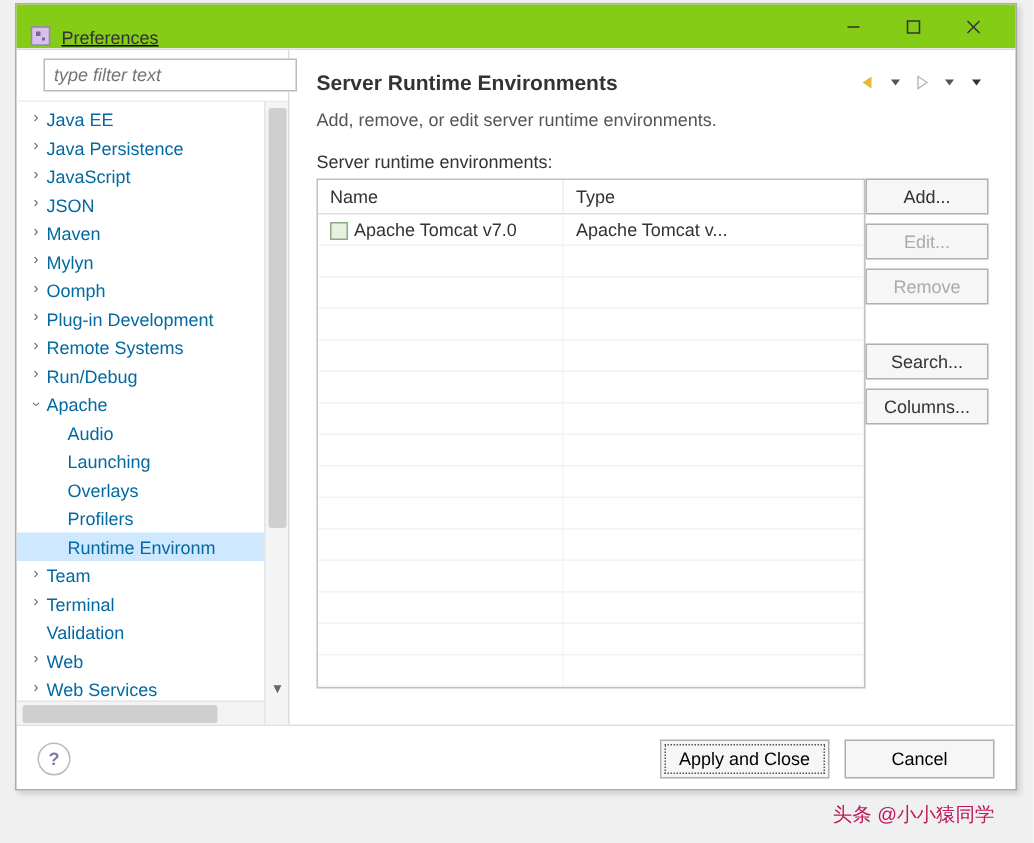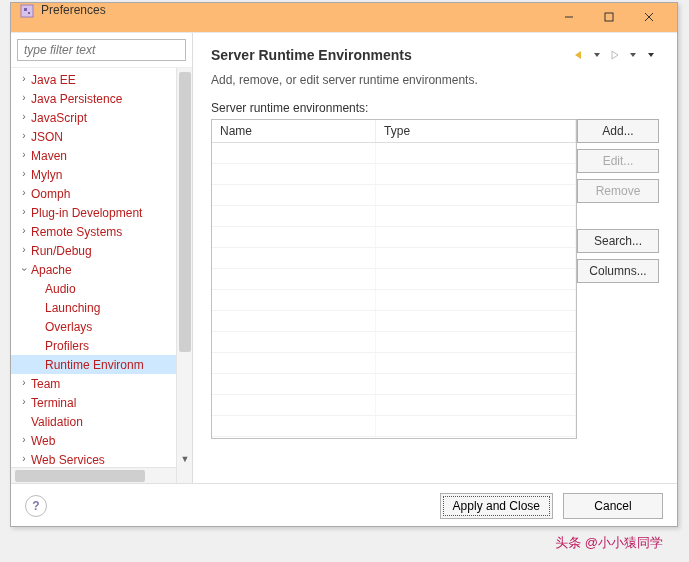--- a/index.html
+++ b/index.html
@@ -1,33 +1,33 @@
 <!DOCTYPE html>
 <html><head>
 <meta charset="utf-8">
 <style>
 * { box-sizing: border-box; margin: 0; padding: 0; font-family: "Segoe UI", Tahoma, sans-serif; font-size: 12px; }
 body { background: #f0f0f0; width: 689px; height: 562px; overflow: hidden; }
 .window { position: absolute; left: 10px; top: 2px; width: 668px; height: 525px; background: #fff; border: 1px solid #aaa; box-shadow: 2px 2px 4px rgba(0,0,0,0.15); }
-.titlebar { height: 30px; display: flex; align-items: flex-start; padding: 0 8px; background: #fdba74; border-bottom: 1px solid #e8e8e8; }
+.titlebar { height: 30px; display: flex; align-items: flex-end; padding: 0 8px; background: #84cc16; border-bottom: 1px solid #e8e8e8; text-decoration: underline; }
 .titlebar-icon { width: 16px; height: 16px; margin-right: 6px; display: inline-flex; align-items: center; justify-content: center; }
 .titlebar-title { flex: 1; color: #333; font-size: 12px; }
 .win-buttons { display: flex; }
 .win-btn { width: 40px; height: 28px; display: flex; align-items: center; justify-content: center; cursor: pointer; }
 .content { display: flex; height: 450px; }
 .sidebar { width: 182px; border-right: 1px solid #ddd; display: flex; flex-direction: column; }
 .filter-wrap { padding: 6px; border-bottom: 1px solid #eee; }
-.filter-input { width: 100%; height: 22px; padding: 2px 6px; border: 1px solid #bbb; color: #888; font-style: italic; }
+.filter-input { width: 100%; height: 22px; padding: 2px 6px; border: 1px solid #bbb; color: #888; font-style: italic; margin-left: 12px; }
 .tree-wrap { flex: 1; overflow: hidden; position: relative; }
 .tree { padding: 2px 0; }
 .tree-item { display: flex; align-items: center; height: 19px; padding-left: 6px; cursor: pointer; white-space: nowrap; overflow: hidden; }
 .tree-item.selected { background: #cde8ff; }
 .chev { width: 14px; display: inline-flex; justify-content: center; color: #666; font-size: 10px; transform: translateY(-1px); }
 .chev.open { transform: rotate(90deg); }
-.tree-label { color: #b91c1c; }
+.tree-label { color: #0369a1; }
 .child .tree-label { padding-left: 14px; }
 .child { padding-left: 20px; }
 .sidebar-scroll-v { position: absolute; right: 0; top: 0; width: 16px; height: 100%; background: #f4f4f4; border-left: 1px solid #e4e4e4; }
 .sidebar-scroll-v .thumb { position: absolute; left: 2px; top: 4px; width: 12px; height: 280px; background: #cfcfcf; border-radius: 2px; }
 .sidebar-scroll-v .arr { position: absolute; left: 0; width: 16px; height: 16px; display: flex; align-items: center; justify-content: center; color: #666; font-size: 9px; }
 .sidebar-scroll-v .arr.up { top: 0; }
 .sidebar-scroll-v .arr.dn { bottom: 16px; }
 .hscroll { position: absolute; left: 0; bottom: 0; right: 16px; height: 16px; background: #f4f4f4; border-top: 1px solid #e4e4e4; }
 .hscroll .thumb { position: absolute; top: 2px; left: 4px; height: 12px; width: 130px; background: #cfcfcf; border-radius: 2px; }
 .main { flex: 1; padding: 14px 18px 8px 18px; display: flex; flex-direction: column; }
@@ -224,20 +224,24 @@
         <div class="table-wrap">
           <table class="table">
             <thead>
                 <tr>
               <th style="width:45%">Name</th>
               <th>Type</th>
             </tr>
               </thead>
             <tbody id="tbody">
                 <tr>
+                  <td><span class="server-icon"></span>Apache Tomcat v7.0</td>
+                  <td>Apache Tomcat v...</td>
+                </tr>
+                <tr>
                   <td class="empty">.</td>
                   <td class="empty">.</td>
                 </tr>
                 <tr>
                   <td class="empty">.</td>
                   <td class="empty">.</td>
                 </tr>
                 <tr>
                   <td class="empty">.</td>
                   <td class="empty">.</td>

